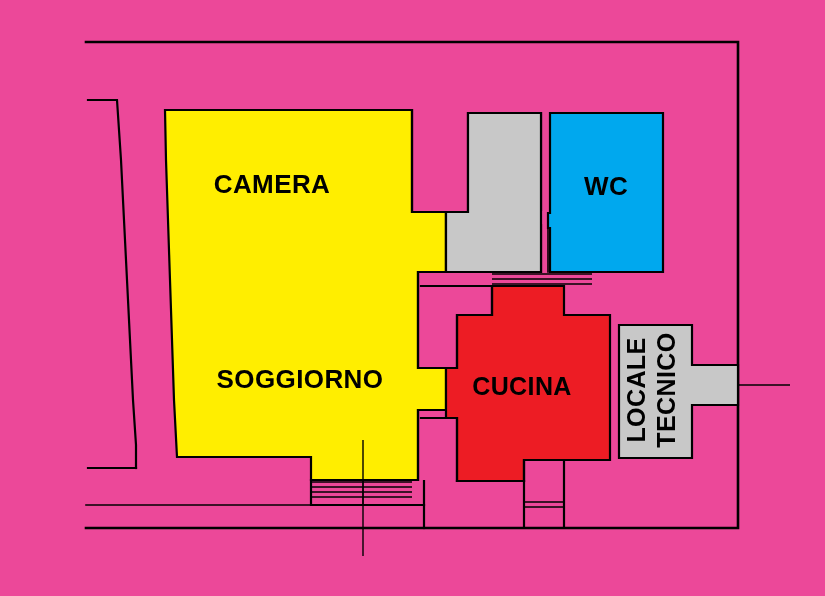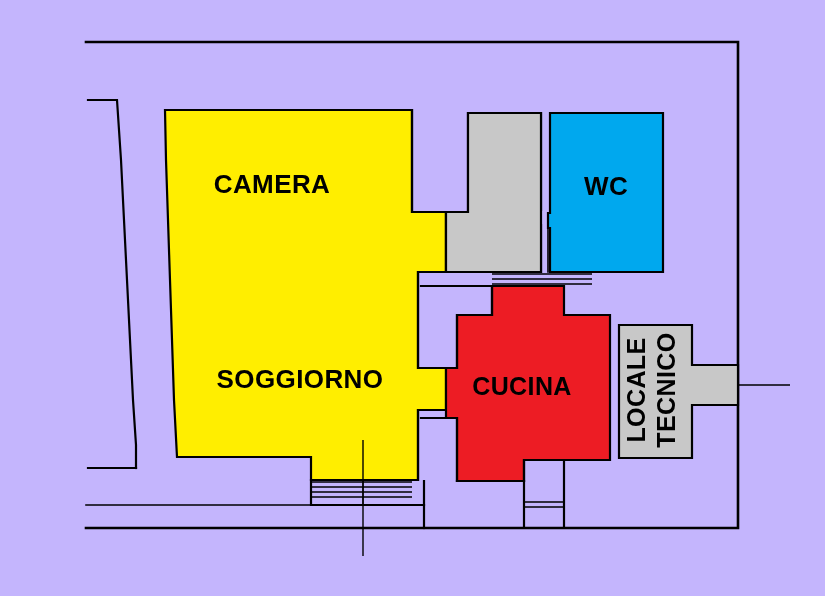--- a/index.html
+++ b/index.html
@@ -69,21 +69,21 @@
   }
   .axis-line {
     stroke: #000000;
     stroke-width: 1.4;
     fill: none;
   }
 </style>
 </head>
 <body>
 
-<div id="plan-root" style="background: #c4b5fd;">
+<div id="plan-root" style="background: #ec4899;">
 
   <svg id="floorplan" viewBox="0 0 825 596" xmlns="http://www.w3.org/2000/svg">
 
     <g>
 
       <path class="wall-outer" d="M 86,42 L 738,42 L 738,528 L 86,528"></path>
 
       <path class="wall-thin" d="M 86,528 L 86,528"></path>
     </g>
 

